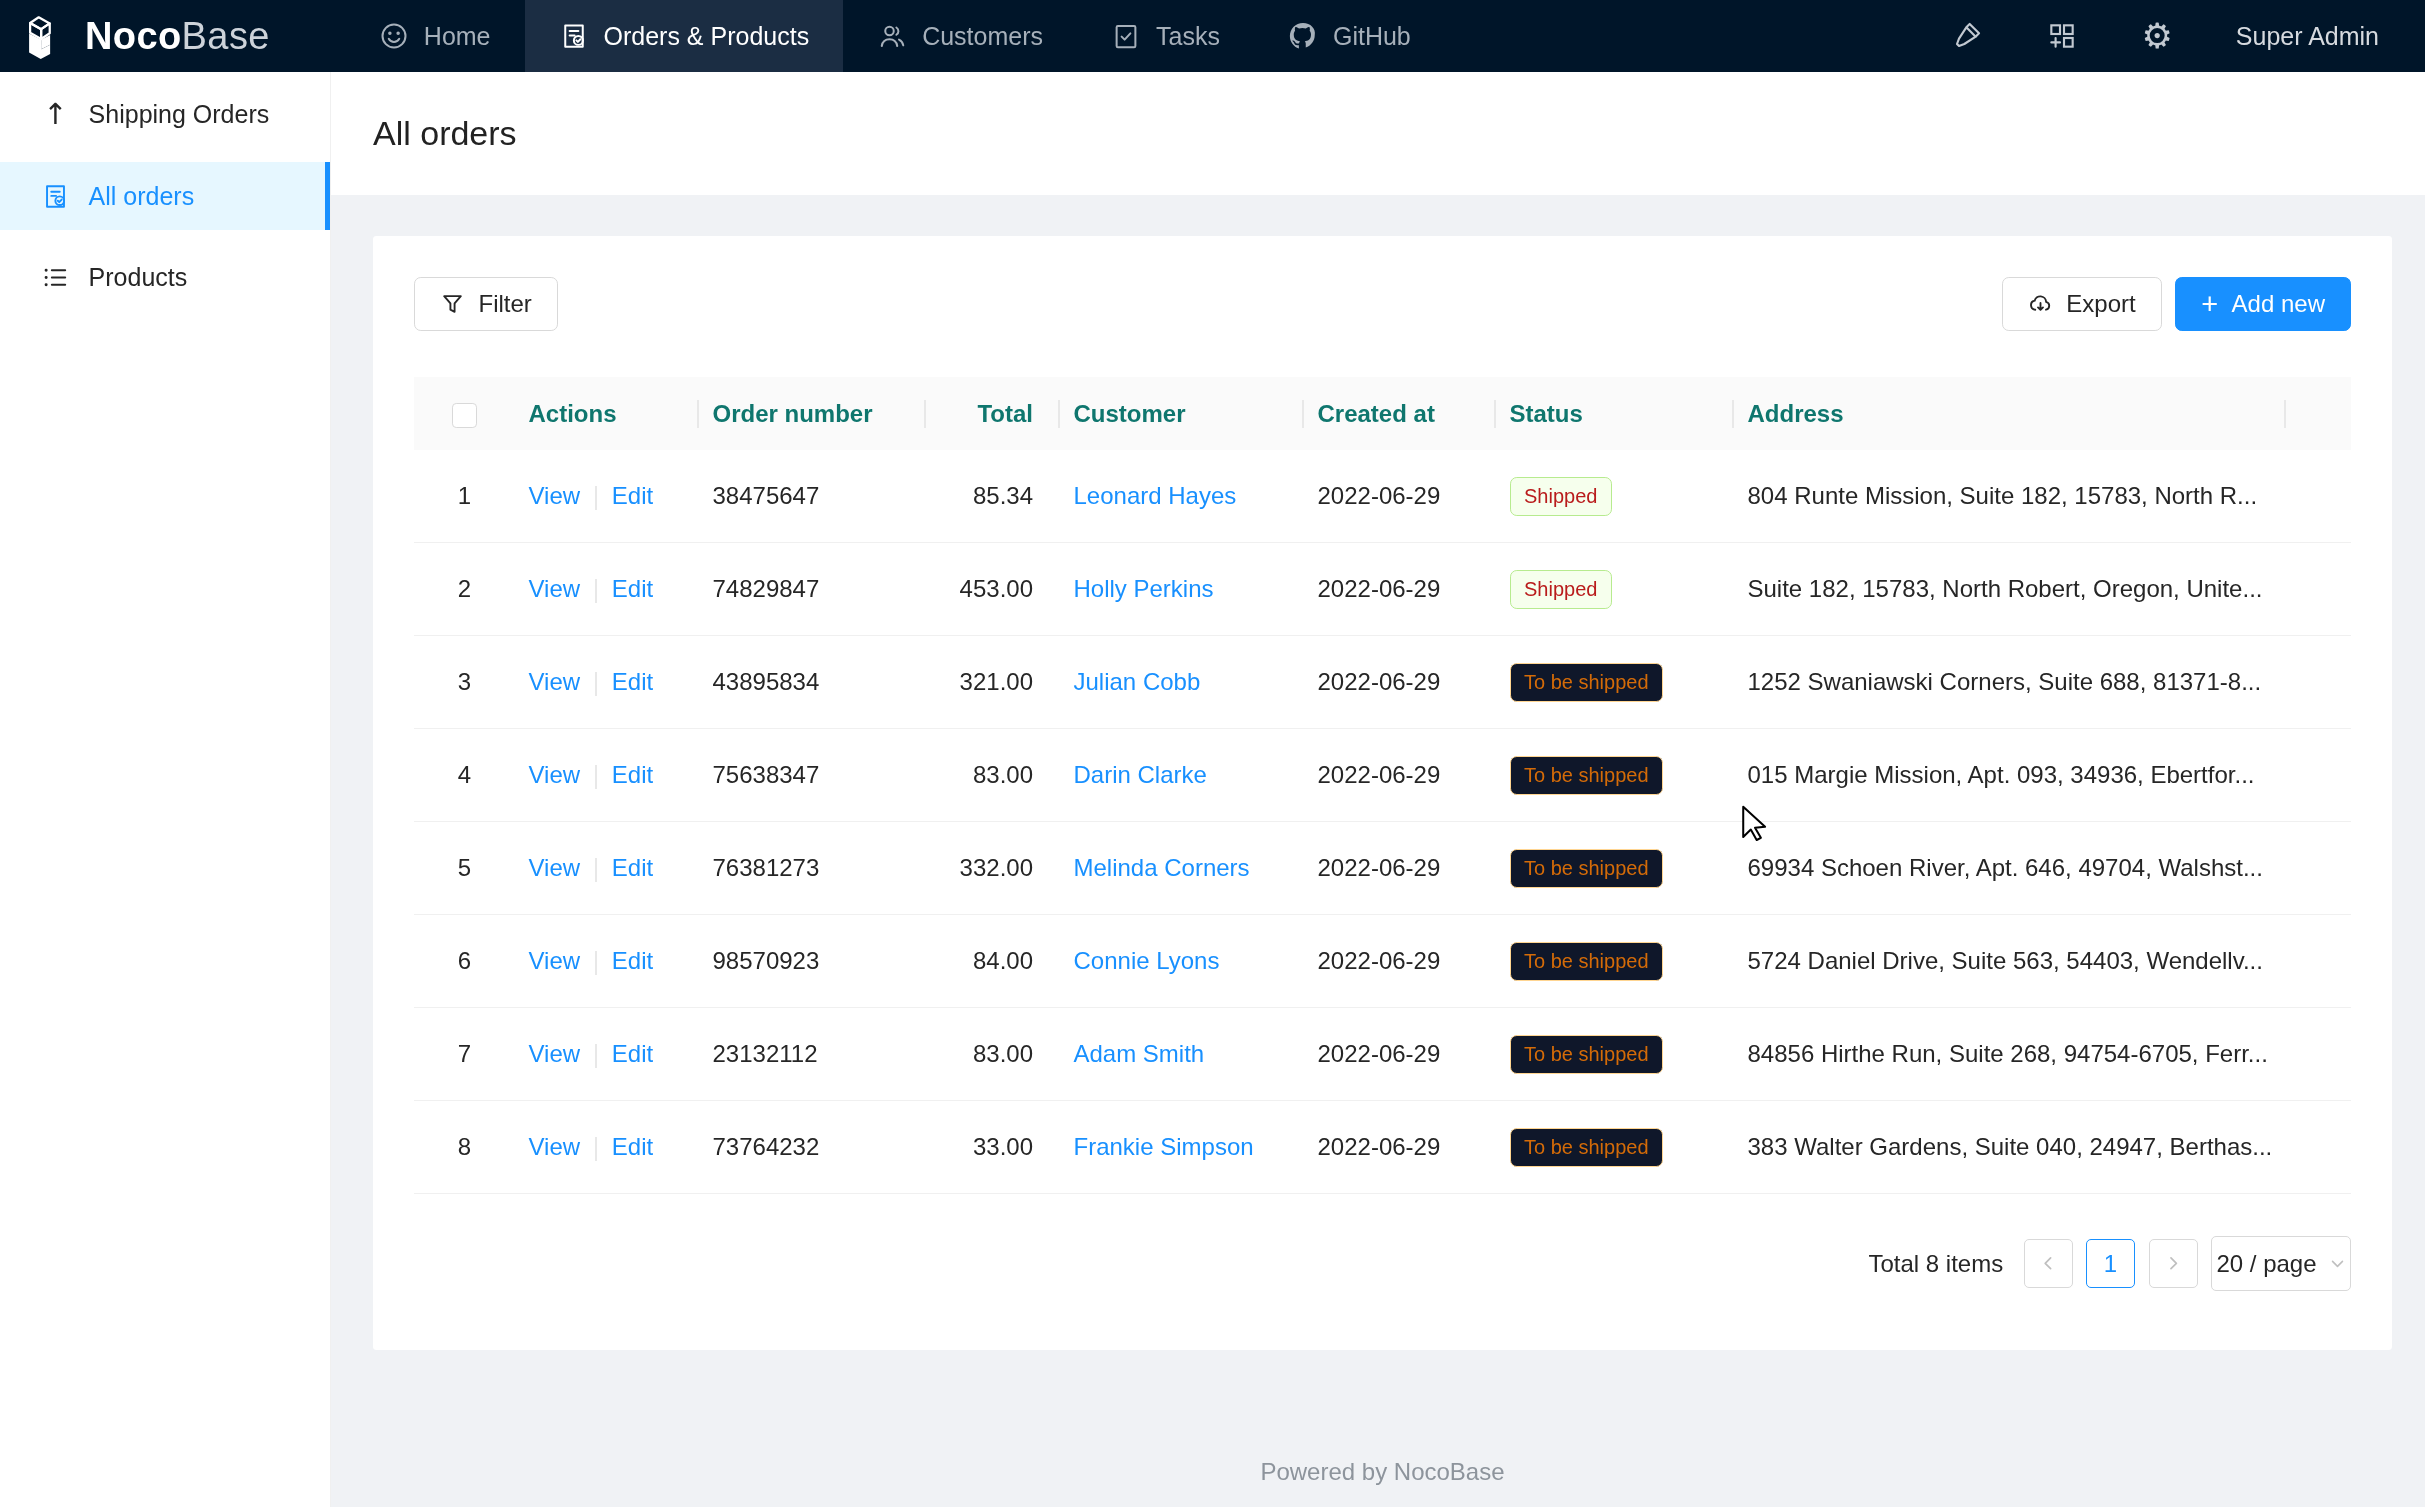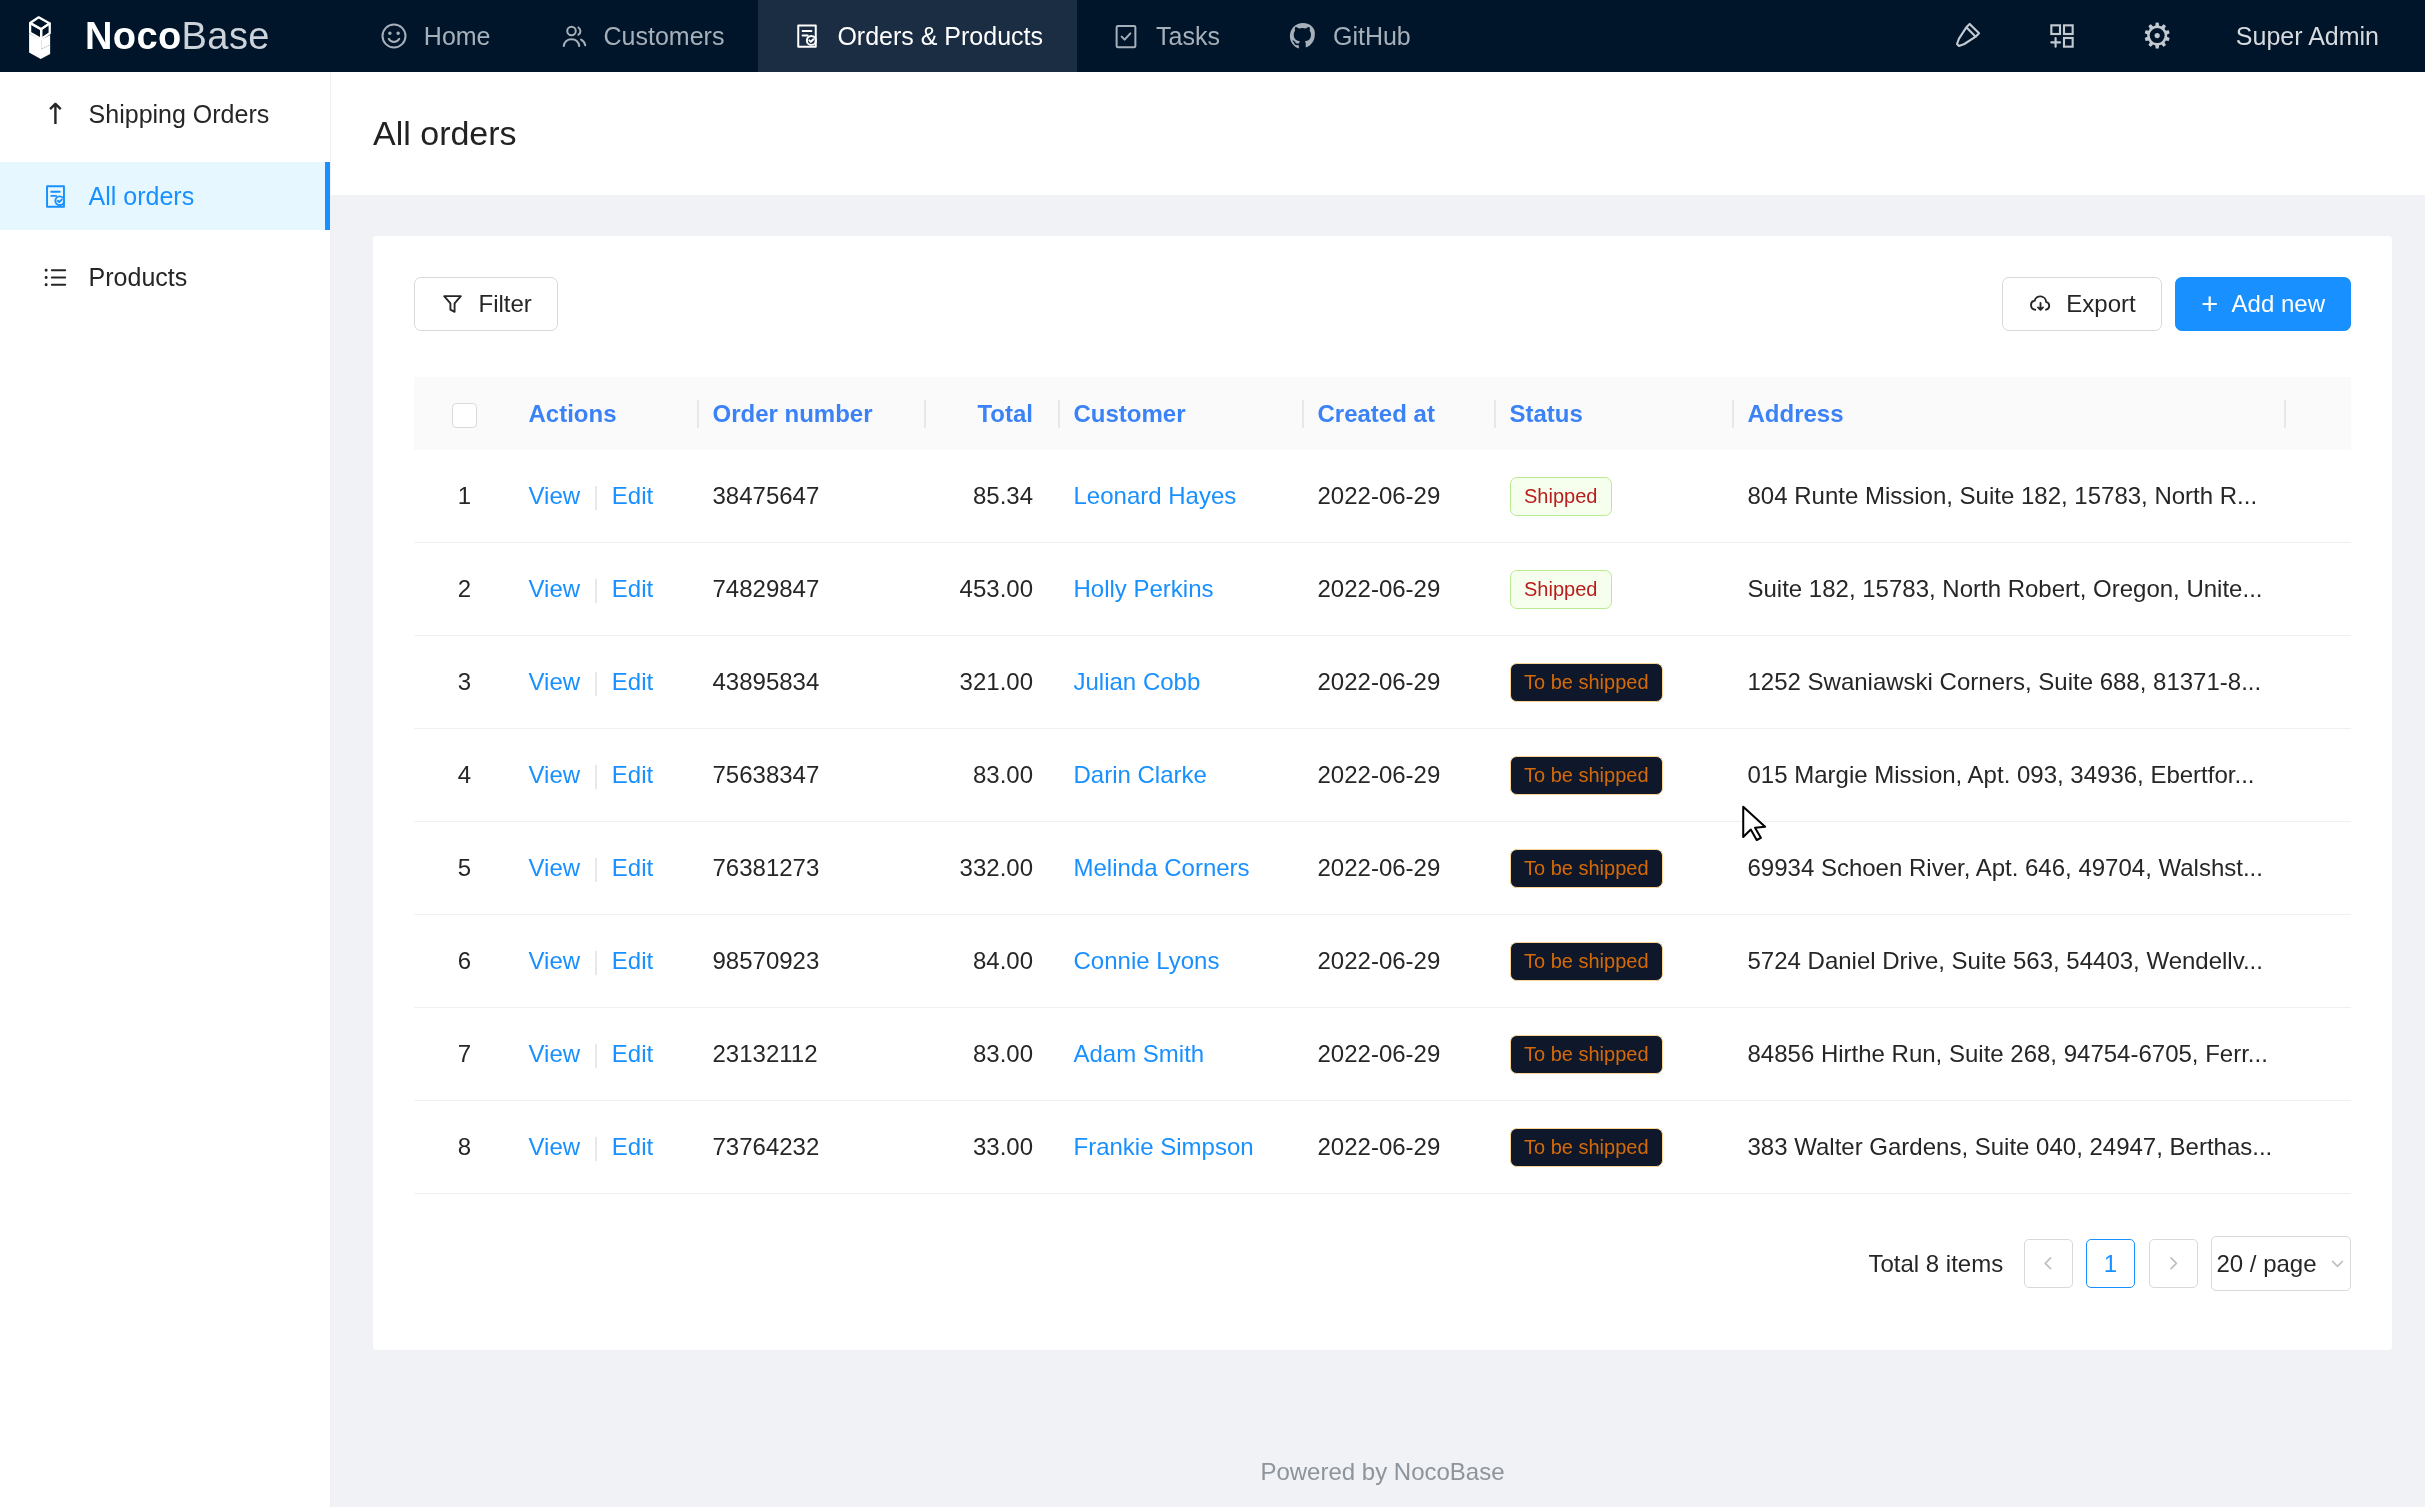--- a/index.html
+++ b/index.html
@@ -53,21 +53,21 @@
   .btn-plus { font-size:29px; line-height:1; font-weight:300; }
   .toolbar-right { margin-left:auto; display:flex; align-items:center; }
 
   
   .table { width:100%; }
   .tr, .thead { display:grid;
     grid-template-columns:101px 184px 227px 134px 244px 192px 238px 552px 1fr; align-items:center; }
   .thead { height:73px; background:#fafafa; font-weight:600; }
   .tr { height:93px; border-bottom:1.7px solid #f0f0f0; }
   .th, .td { padding:0 13.5px; font-size:24px; white-space:nowrap; overflow:hidden; position:relative; }
-  .th { color:#3b82f6; }
+  .th { color:#0f766e; }
   .th-sep::after { content:""; position:absolute; right:0; top:50%; transform:translateY(-50%);
     width:1.7px; height:37px; background:#e8e8e8; }
   .col-center { text-align:center; }
   .col-right { text-align:right; padding-right:27px; }
   .checkbox { display:inline-block; width:25px; height:25px; background:#fff;
     border:1.7px solid #d9d9d9; border-radius:4.2px; vertical-align:middle; cursor:pointer; }
   .link { color:#1890ff; text-decoration:none; cursor:pointer;text-align:right; }
   .action-divider { display:inline-block; width:1.7px; height:24px; background:#e8e8e8;
     margin:0 15px; vertical-align:middle; }
   .tag { display:inline-block; font-size:20px; line-height:1; padding:8.5px 13.5px;
@@ -109,36 +109,36 @@
     <nav class="nav-items">
       <div class="nav-item">
         <svg class="nicon" viewBox="0 0 24 24" fill="none" stroke="#a6b0ba" stroke-width="1.6">
           <circle cx="12" cy="12" r="9.2"></circle>
           <circle cx="8.7" cy="9.8" r="0.6" fill="#a6b0ba"></circle>
           <circle cx="15.3" cy="9.8" r="0.6" fill="#a6b0ba"></circle>
           <path d="M7.8 14.2c1 1.7 2.5 2.6 4.2 2.6s3.2-.9 4.2-2.6" stroke-linecap="round"></path>
         </svg>
         <span>Home</span>
       </div>
-      <div class="nav-item">
-        <svg class="nicon" viewBox="0 0 24 24" fill="none" stroke="#a6b0ba" stroke-width="1.6">
-          <circle cx="10" cy="8" r="3.4"></circle>
-          <path d="M3.8 20c.6-3.4 3.1-5.4 6.2-5.4s5.6 2 6.2 5.4" stroke-linecap="round"></path>
-          <path d="M15.5 5.2a3.4 3.4 0 0 1 0 5.8M17.6 14.9c1.9.8 3 2.4 3.4 4.6" stroke-linecap="round"></path>
-        </svg>
-        <span>Customers</span>
-      </div>
       <div class="nav-item active">
         <svg class="nicon" viewBox="0 0 24 24" fill="none" stroke="#ffffff" stroke-width="1.6">
           <path d="M5 3.5h14v17H5z" stroke-linejoin="round"></path>
           <path d="M8.5 8h7M8.5 11.5h4" stroke-linecap="round"></path>
           <circle cx="15.5" cy="15.5" r="3.6"></circle>
           <path d="M13.9 15.5l1.2 1.2 2-2.1" stroke-linecap="round" stroke-linejoin="round"></path>
         </svg>
         <span>Orders &amp; Products</span>
+      </div>
+      <div class="nav-item">
+        <svg class="nicon" viewBox="0 0 24 24" fill="none" stroke="#a6b0ba" stroke-width="1.6">
+          <circle cx="10" cy="8" r="3.4"></circle>
+          <path d="M3.8 20c.6-3.4 3.1-5.4 6.2-5.4s5.6 2 6.2 5.4" stroke-linecap="round"></path>
+          <path d="M15.5 5.2a3.4 3.4 0 0 1 0 5.8M17.6 14.9c1.9.8 3 2.4 3.4 4.6" stroke-linecap="round"></path>
+        </svg>
+        <span>Customers</span>
       </div>
       <div class="nav-item">
         <svg class="nicon" viewBox="0 0 24 24" fill="none" stroke="#a6b0ba" stroke-width="1.6">
           <rect x="4.5" y="4" width="15" height="17" rx="1"></rect>
           <path d="M8.5 12.5l2.4 2.4 4.6-5" stroke-linecap="round" stroke-linejoin="round"></path>
         </svg>
         <span>Tasks</span>
       </div>
       <div class="nav-item">
         <svg class="nicon" viewBox="0 0 24 24">

